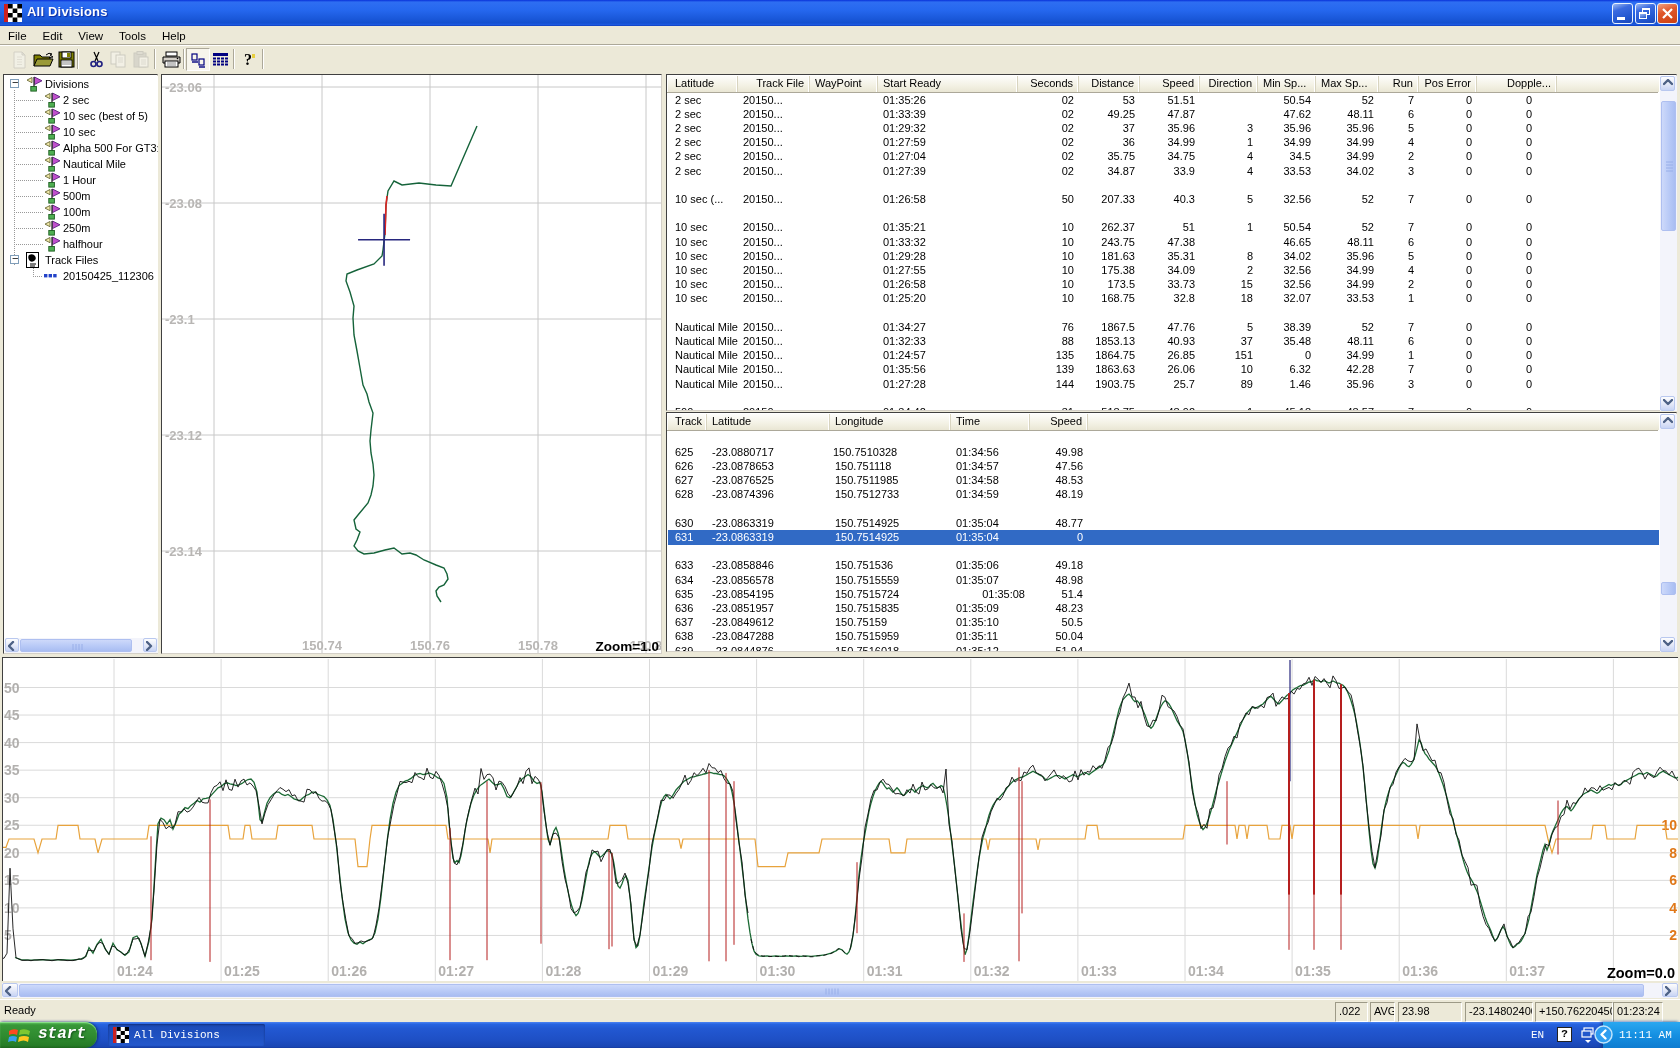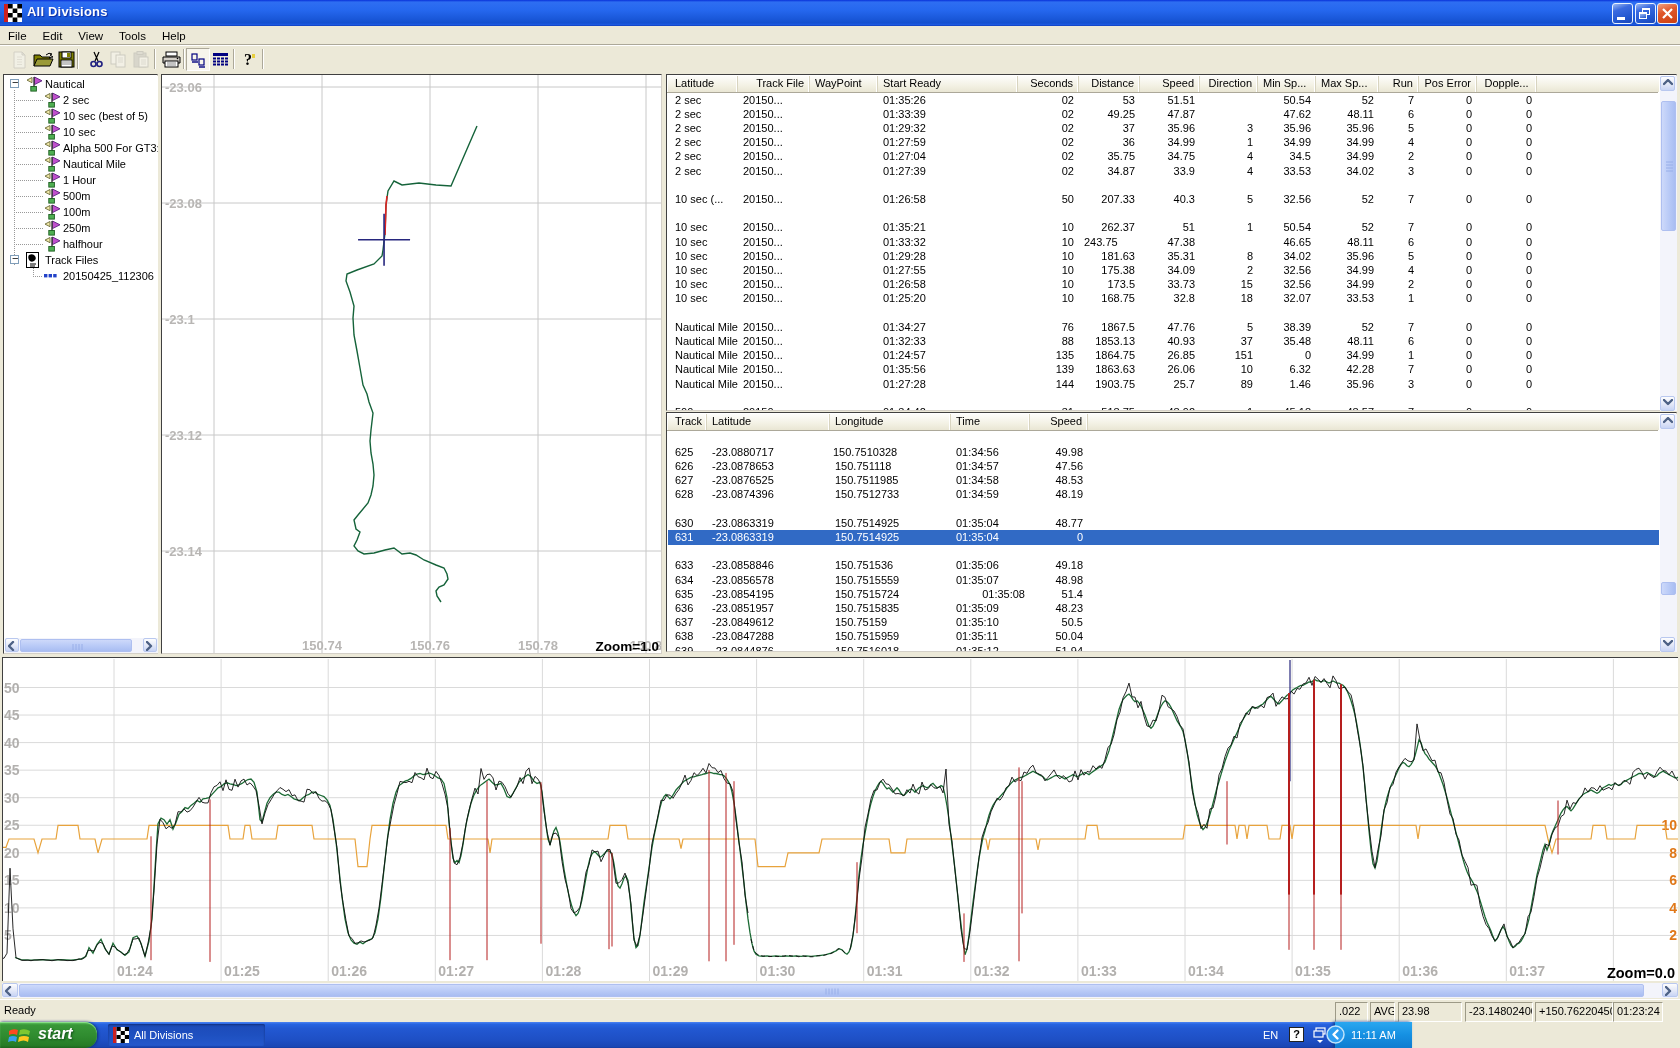--- a/index.html
+++ b/index.html
@@ -67,22 +67,22 @@
      border-top:1px solid #404040; border-left:1px solid #404040; }
   #main-hscroll { left:2px; top:983px; width:1676px; height:15px; }
 
   
   #statusbar { left:0; top:999px; width:1680px; height:23px; background:#ece9d8; border-top:1px solid #fff; font-size:11px; }
   #status-left { position:absolute; left:4px; top:4px; }
   .status-field { position:absolute; top:2px; height:17px; border:1px solid #9d9a87; border-right-color:#fff; border-bottom-color:#fff;
      padding:2px 2px 16px 3px; overflow:hidden; white-space:nowrap; }
 
   
-  #taskbar { left:0; top:1022px; width:1412px; height:26px;
-     background:linear-gradient(180deg,#4b83f2 0%,#2663e0 9%,#2258d2 25%,#1e4fc4 70%,#1a46b4 95%,#153a9e 100%); }
+  #taskbar { left:0; top:1022px; width:1680px; height:26px;
+     background:linear-gradient(180deg,#4b83f2 0%,#2663e0 9%,#2258d2 25%,#1e4fc4 70%,#1a46b4 95%,#153a9e 100%);font-family:Liberation Mono, monospace; }
   #start-btn { position:absolute; left:0; top:0; width:97px; height:26px; border-radius:0 12px 12px 0;
      background:linear-gradient(180deg,#5bc45b 0%,#389738 12%,#2f8b2f 55%,#267c26 90%,#1d661d 100%);
      box-shadow:inset 0 1px 1px #8fe28f, 1px 0 3px #0c2f70; color:#fff; font-size:16px; font-weight:bold; font-style:italic; }
   #start-label { position:absolute; left:38px; top:3px; text-shadow:1px 1px 2px #14501a; }
   .task-btn { position:absolute; top:2px; height:22px; border-radius:2px; background:linear-gradient(180deg,#1c4ab8 0%,#1e50c0 50%,#2458cc 100%);
      box-shadow:inset 0 1px 2px #12307c; color:#fff; font-size:11px; }
   #tray { position:absolute; right:0; top:0; width:77px; height:26px;
      background:linear-gradient(180deg,#2aa7f0 0%,#1590e2 50%,#0f7cd0 100%); box-shadow:-2px 0 3px #0d3c8c; }
   .tray-txt { position:absolute; color:#fff; font-size:11px; }
 </style>
@@ -222,21 +222,21 @@
         <div class="tree-row" style="top:0px;width:153px">
           <div class="tree-box" style="left:5px">
             <span>−</span>
           </div>
           <span class="abs" style="left:21px;top:0"><svg width="17" height="16" viewBox="0 0 17 16">
               <path d="M6 1.5 l-5 2.6 l5 2.6 z" fill="#f2e9a8" stroke="#6a6a38" stroke-width="0.9"></path>
               <path d="M8.5 1 l7.5 3.8 l-7.5 3.8 z" fill="#c050cc" stroke="#5c2080" stroke-width="0.9"></path>
               <rect x="7.3" y="1" width="1.4" height="11.5" fill="#3a3a3a"></rect>
               <rect x="4.8" y="10.5" width="5.6" height="4.6" fill="#4fae52" stroke="#1c5e20" stroke-width="0.9"></rect>
             </svg></span>
-          <span class="tree-label" style="left:40px">Nautical</span>
+          <span class="tree-label" style="left:40px">Divisions</span>
         </div>
         <div class="dotted-h" style="left:9px;top:24px;width:29px"></div>
         <div class="tree-row" style="top:16px;width:153px">
           <span class="abs" style="left:39px;top:0"><svg width="17" height="16" viewBox="0 0 17 16">
               <path d="M6 1.5 l-5 2.6 l5 2.6 z" fill="#f2e9a8" stroke="#6a6a38" stroke-width="0.9"></path>
               <path d="M8.5 1 l7.5 3.8 l-7.5 3.8 z" fill="#c050cc" stroke="#5c2080" stroke-width="0.9"></path>
               <rect x="7.3" y="1" width="1.4" height="11.5" fill="#3a3a3a"></rect>
               <rect x="4.8" y="10.5" width="5.6" height="4.6" fill="#4fae52" stroke="#1c5e20" stroke-width="0.9"></rect>
             </svg></span>
           <span class="tree-label" style="left:58px">2 sec</span>
@@ -412,21 +412,21 @@
         <div class="hdr-cell" style="left:142px;width:68px;text-align:left">WayPoint</div>
         <div class="hdr-cell" style="left:210px;width:140px;text-align:left">Start Ready</div>
         <div class="hdr-cell" style="left:350px;width:61px;text-align:right">Seconds</div>
         <div class="hdr-cell" style="left:411px;width:61px;text-align:right">Distance</div>
         <div class="hdr-cell" style="left:472px;width:60px;text-align:right">Speed</div>
         <div class="hdr-cell" style="left:532px;width:58px;text-align:right">Direction</div>
         <div class="hdr-cell" style="left:590px;width:58px;text-align:left">Min Sp...</div>
         <div class="hdr-cell" style="left:648px;width:63px;text-align:left">Max Sp...</div>
         <div class="hdr-cell" style="left:711px;width:40px;text-align:right">Run</div>
         <div class="hdr-cell" style="left:751px;width:58px;text-align:right">Pos Error</div>
-        <div class="hdr-cell" style="left:809px;width:60px;text-align:center">Dopple...</div>
+        <div class="hdr-cell" style="left:809px;width:80px;text-align:right">Dopple...</div>
       </div>
       <div class="hdr-bottom" style="top:17px;width:991px"></div>
       <div class="grid-body" style="left:1px;top:18px;width:991px;height:317px">
         <div class="grid-row" style="top:0px;width:991px">
           <div class="grid-cell" style="left:2px;width:68px;text-align:left">2 sec</div>
           <div class="grid-cell" style="left:70px;width:72px;text-align:left">20150...</div>
           <div class="grid-cell" style="left:142px;width:68px;text-align:left"></div>
           <div class="grid-cell" style="left:210px;width:140px;text-align:left">01:35:26</div>
           <div class="grid-cell" style="left:350px;width:61px;text-align:right">02</div>
           <div class="grid-cell" style="left:411px;width:61px;text-align:right">53</div>
@@ -572,21 +572,21 @@
           <div class="grid-cell" style="left:711px;width:40px;text-align:right">7</div>
           <div class="grid-cell" style="left:751px;width:58px;text-align:right">0</div>
           <div class="grid-cell" style="left:809px;width:60px;text-align:right">0</div>
         </div>
         <div class="grid-row" style="top:142px;width:991px">
           <div class="grid-cell" style="left:2px;width:68px;text-align:left">10 sec</div>
           <div class="grid-cell" style="left:70px;width:72px;text-align:left">20150...</div>
           <div class="grid-cell" style="left:142px;width:68px;text-align:left"></div>
           <div class="grid-cell" style="left:210px;width:140px;text-align:left">01:33:32</div>
           <div class="grid-cell" style="left:350px;width:61px;text-align:right">10</div>
-          <div class="grid-cell" style="left:411px;width:61px;">243.75</div>
+          <div class="grid-cell" style="left:411px;width:61px;text-align:right">243.75</div>
           <div class="grid-cell" style="left:472px;width:60px;text-align:right">47.38</div>
           <div class="grid-cell" style="left:532px;width:58px;text-align:right"></div>
           <div class="grid-cell" style="left:590px;width:58px;text-align:right">46.65</div>
           <div class="grid-cell" style="left:648px;width:63px;text-align:right">48.11</div>
           <div class="grid-cell" style="left:711px;width:40px;text-align:right">6</div>
           <div class="grid-cell" style="left:751px;width:58px;text-align:right">0</div>
           <div class="grid-cell" style="left:809px;width:60px;text-align:right">0</div>
         </div>
         <div class="grid-row" style="top:156.2px;width:991px">
           <div class="grid-cell" style="left:2px;width:68px;text-align:left">10 sec</div>

